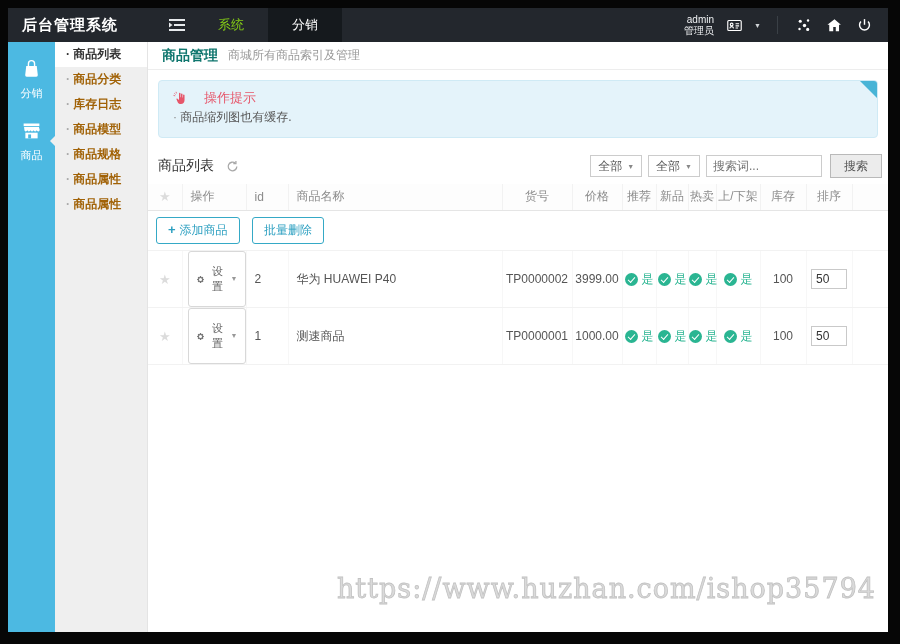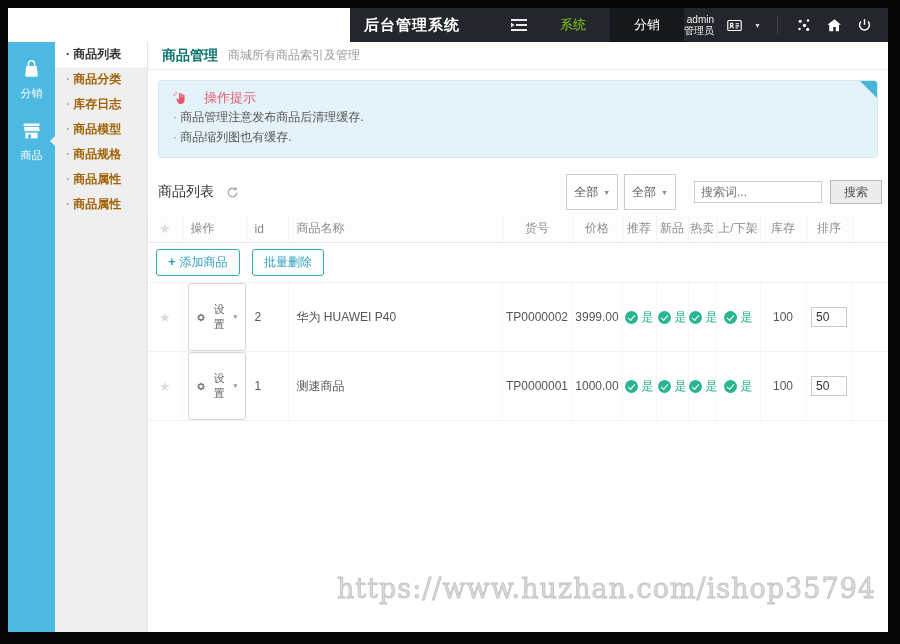--- a/index.html
+++ b/index.html
@@ -1,19 +1,19 @@
 <!DOCTYPE html>
 <html><head>
 <meta charset="utf-8">
 <style>
   * { margin:0; padding:0; box-sizing:border-box; }
   html,body { width:900px; height:644px; }
   body { font-family:"Liberation Sans","DejaVu Sans",sans-serif; background:#060606; overflow:hidden; }
   .frame { position:relative; width:900px; height:644px; background:#060606; }
-  .app { position:absolute; left:8px; top:8px; width:880px; height:624px; background:#fff; display:flex; flex-direction:column;align-items:flex-end; }
+  .app { position:absolute; left:8px; top:8px; width:880px; height:624px; background:#fff; display:flex; flex-direction:column; }
 
   
   .navbar { height:34px; background:#23272d; display:flex; align-items:stretch; color:#fff; flex:0 0 34px; }
   .brand { line-height:34px; padding:0 16px 0 14px; font-size:15px; font-weight:bold; letter-spacing:1px; white-space:nowrap; }
   .nav-toggle { width:34px; display:flex; align-items:center; justify-content:center; cursor:pointer; margin-left:26px; }
   .nav-toggle svg { width:16px; height:14px; }
   .tab { line-height:34px; padding:0 24px; font-size:13px; color:#84cc16; cursor:pointer; }
   .tab.active { background:#15191d; color:#fff; }
   .nav-spacer { flex:1; }
   .nav-right { display:flex; align-items:center; gap:10px; padding-right:14px; }
@@ -53,37 +53,37 @@
   .alert-line { font-size:12px; color:#555; line-height:20px; }
   .alert-line:first-of-type { margin-top:6px; }
   .alert-line::before { content:"·  "; color:#888; }
 
   
   .panel-head { display:flex; align-items:center; padding:6px 6px 6px 10px; }
   .panel-title { font-size:14px; color:#333; }
   .refresh { margin-left:12px; color:#a9a9a9; cursor:pointer; display:inline-flex; }
   .refresh svg { width:13px; height:13px; }
   .ph-spacer { flex:1; }
-  .mini-select { display:inline-flex; align-items:center; gap:5px; height:36px; padding:0 7px; border:1px solid #ccc; background:#fff; font-size:12px; color:#555; margin-left:6px; cursor:pointer; }
+  .mini-select { display:inline-flex; align-items:center; gap:5px; height:22px; padding:0 7px; border:1px solid #ccc; background:#fff; font-size:12px; color:#555; margin-left:6px; cursor:pointer; }
   .mini-select .sc { font-size:7px; color:#888; }
-  .search-input { height:22px; width:128px; border:1px solid #ccc; font-size:12px; padding:0 6px; color:#333; margin-left:18px; font-family:inherit; }
+  .search-input { height:22px; width:116px; border:1px solid #ccc; font-size:12px; padding:0 6px; color:#333; margin-left:6px; font-family:inherit; }
   .search-btn { height:24px; padding:0 13px; border:1px solid #b9b9b9; background:#ececec; color:#555; font-size:12px; margin-left:8px; cursor:pointer; font-family:inherit; }
 
   
   table { width:100%; border-collapse:collapse; table-layout:fixed; }
   th { font-weight:normal; font-size:12px; color:#8b8b8b; height:26px; border-bottom:1px solid #e5e5e5; border-right:1px solid #f2f2f2; background:#fdfdfd; }
   td { font-size:12px; color:#555; height:29px; border-bottom:1px solid #f2f2f2; border-right:1px solid #f7f7f7; }
   th:last-child, td:last-child { border-right:none; }
   .al { text-align:left; padding-left:8px; }
   .ac { text-align:center; }
   .star { color:#dcdcdc; font-size:13px; cursor:pointer; }
   .toolbar-cell { padding:6px 0 6px 8px; }
   .btn-teal { display:inline-flex; align-items:center; gap:4px; border:1px solid #35a9c6; color:#2b9fc0; background:#fff; border-radius:3px; padding:4px 11px; font-size:12px; cursor:pointer; margin-right:9px; font-family:inherit; }
   .btn-teal .plus { font-weight:bold; font-size:13px; line-height:10px; }
-  .btn-set { display:inline-flex; align-items:center; gap:4px; border:1px solid #d8d8d8; background:#fff; color:#666; border-radius:3px; padding:18px 7px; font-size:11px; cursor:pointer; margin-left:5px; font-family:Liberation Mono, monospace; }
+  .btn-set { display:inline-flex; align-items:center; gap:4px; border:1px solid #d8d8d8; background:#fff; color:#666; border-radius:3px; padding:12px 7px; font-size:11px; cursor:pointer; margin-left:5px; font-family:Liberation Serif, serif; }
   .btn-set svg { width:11px; height:11px; color:#777; }
   .btn-set .sc { font-size:7px; color:#999; }
   .yes { display:inline-flex; align-items:center; gap:4px; color:#2ab592; font-size:12px; }
   .check { width:13px; height:13px; border-radius:50%; background:#2ab592; display:inline-flex; align-items:center; justify-content:center; }
   .check::after { content:""; width:6px; height:3px; border-left:1.5px solid #fff; border-bottom:1.5px solid #fff; transform:rotate(-48deg); margin-bottom:2px; }
   .sort-input { width:36px; height:20px; border:1px solid #c9c9c9; font-size:12px; padding:0 4px; color:#333; font-family:inherit; }
 
   .watermark { position:absolute; right:12px; bottom:28px; font-family:"DejaVu Serif","Liberation Serif",serif; font-size:27px; letter-spacing:1px; color:#dadada; -webkit-text-stroke:0.8px #c2c2c2; white-space:nowrap; pointer-events:none; }
 </style>
 </head>
@@ -221,21 +221,20 @@
         </div>
 
         <div class="alert">
           <div class="alert-fold"></div>
           <div class="alert-title">
             <svg>
                 <use href="#i-hand"></use>
               </svg>
             <span>操作提示</span>
           </div>
-          <div class="alert-line">商品管理注意发布商品后清理缓存.</div>
           <div class="alert-line">商品缩列图也有缓存.</div>
         </div>
 
         <div class="panel-head">
           <span class="panel-title">商品列表</span>
           <span class="refresh">
               <svg>
                 <use href="#i-refresh"></use>
               </svg>
             </span>

